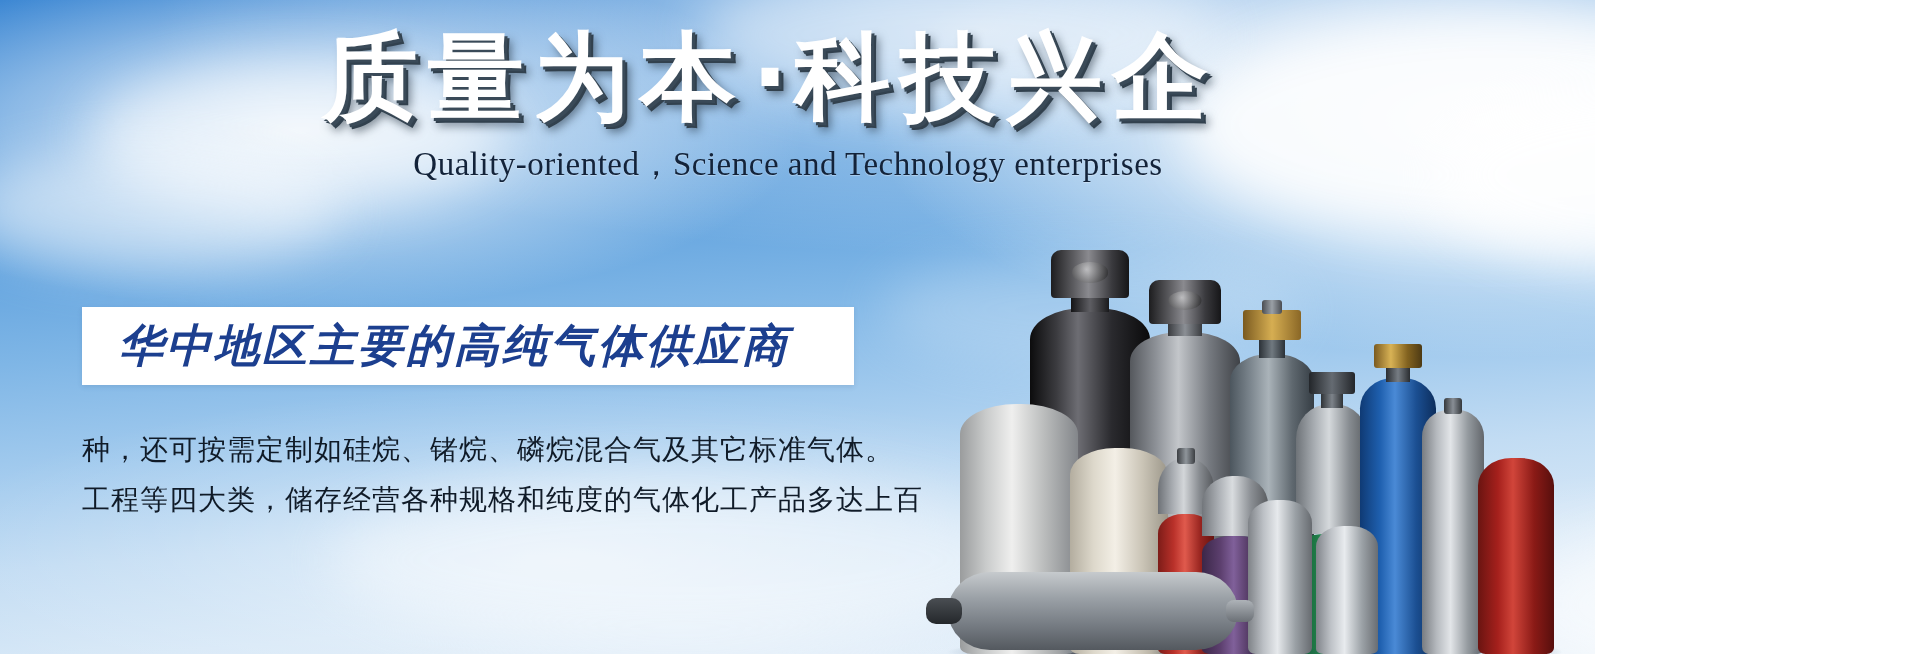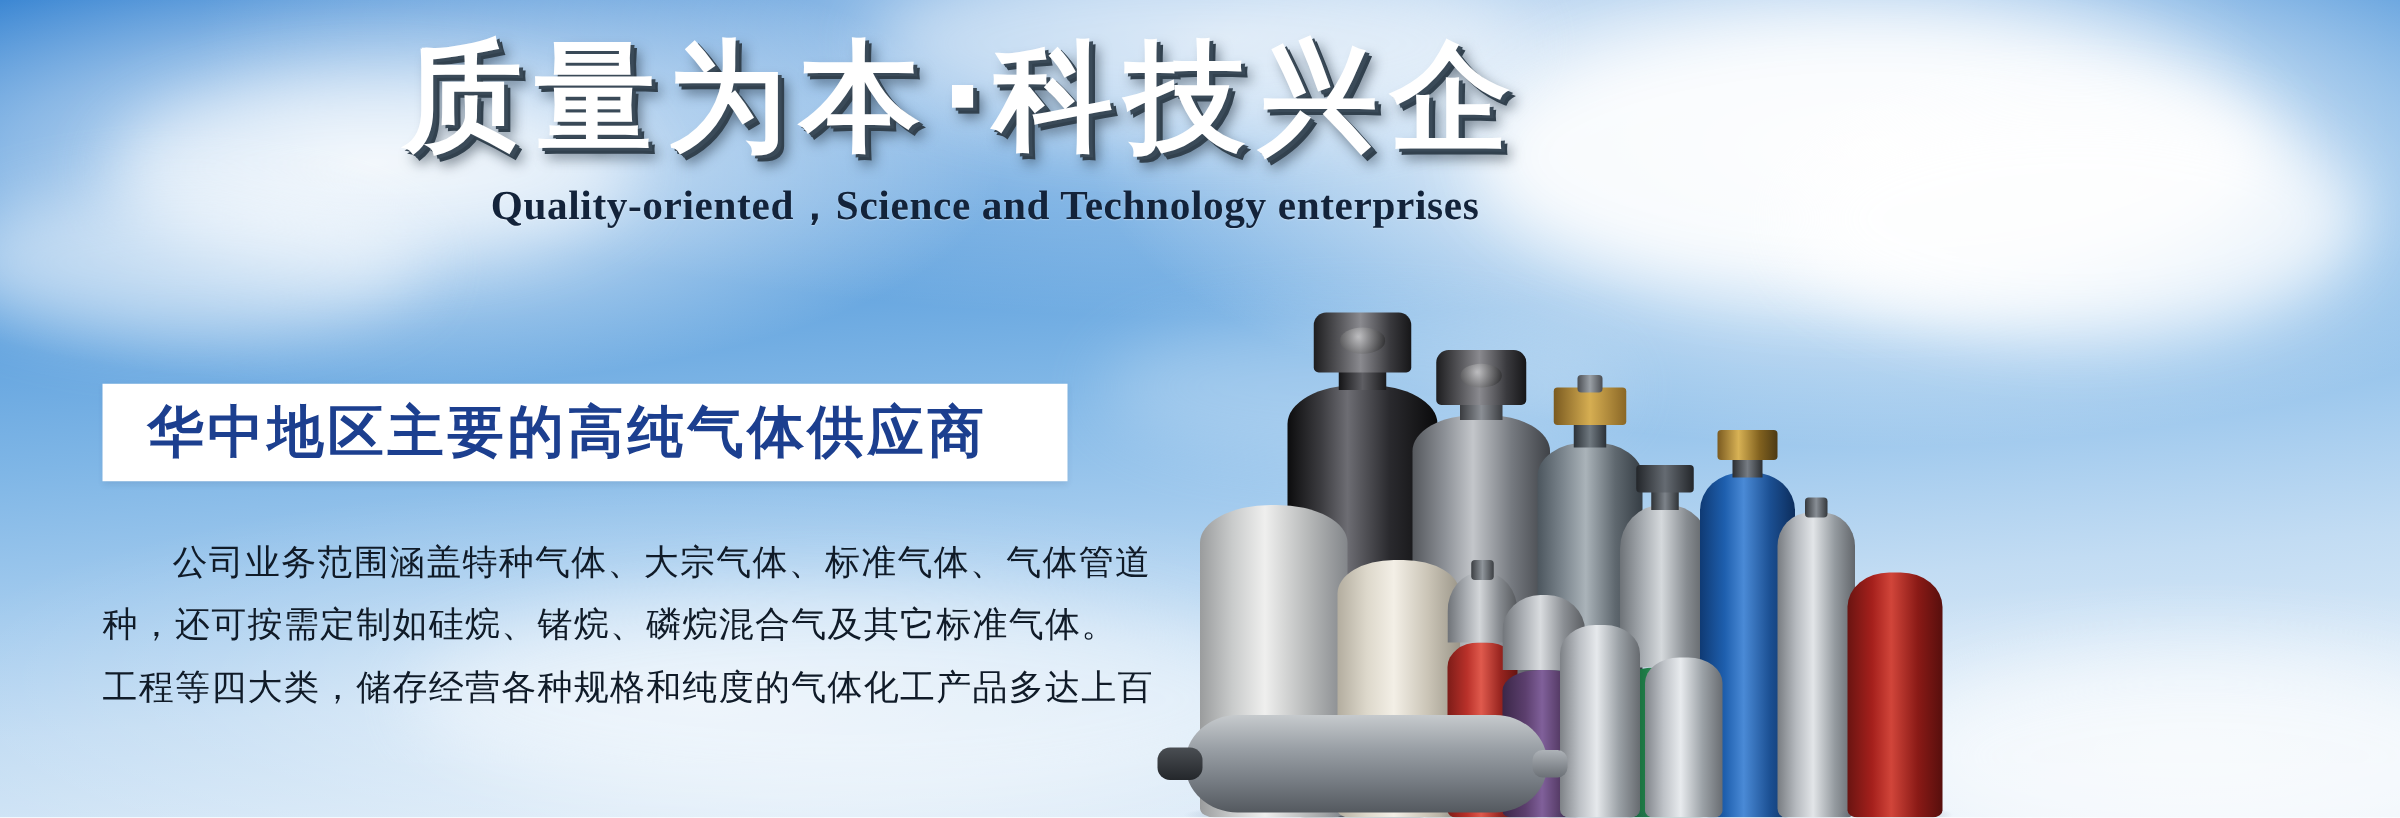--- a/index.html
+++ b/index.html
@@ -1,21 +1,21 @@
 <!DOCTYPE html>
 <html lang="zh"><head>
 <meta charset="utf-8">
 <title>Gas Company Banner</title>
 <style>
   * { margin:0; padding:0; box-sizing:border-box; }
   html,body { width:1920px; height:654px; overflow:hidden;
     font-family:"Liberation Sans", sans-serif; }
 
   #banner {
-    position:relative; width:1920px; height:654px; overflow:hidden;
+    position:relative; width:1595px; height:654px; overflow:hidden;
     background:
       radial-gradient(ellipse 900px 340px at 1500px 120px, rgba(255,255,255,0.95) 0%, rgba(255,255,255,0.55) 38%, rgba(255,255,255,0) 70%),
       radial-gradient(ellipse 700px 250px at 300px 130px, rgba(255,255,255,0.85) 0%, rgba(255,255,255,0.40) 42%, rgba(255,255,255,0) 72%),
       radial-gradient(ellipse 1100px 300px at 980px 30px, rgba(255,255,255,0.70) 0%, rgba(255,255,255,0.25) 45%, rgba(255,255,255,0) 75%),
       radial-gradient(ellipse 800px 220px at 560px 560px, rgba(255,255,255,0.55) 0%, rgba(255,255,255,0.15) 50%, rgba(255,255,255,0) 80%),
       radial-gradient(ellipse 600px 180px at 1750px 600px, rgba(255,255,255,0.60) 0%, rgba(255,255,255,0) 75%),
       linear-gradient(175deg, #2f7fd0 0%, #3f8bd6 14%, #5c9fdd 30%, #7fb6e6 46%, #a3cbee 60%, #c2dcf3 72%, #d7e8f7 84%, #e8f1fa 100%);
   }
 
   
@@ -44,36 +44,37 @@
        5px 5px 0 #32414e,
        7px 8px 10px rgba(20,35,50,.55);
     white-space:nowrap;
   }
   #headline .sep { letter-spacing:0; padding:0 6px; }
 
   #subhead {
     position:absolute; left:0; top:142px; width:1540px;
     text-align:center;
     font-family:"Liberation Serif","DejaVu Serif",serif;
-    font-weight:bold;
+    font-weight:normal;
     font-size:33px;
     letter-spacing:.5px;
     color:#13233a;
     white-space:nowrap;
     text-shadow:0 1px 1px rgba(255,255,255,.35);
     padding-left:36px;
   }
 
   
   #tagline-box {
     position:absolute; left:82px; top:307px;
     width:772px; height:78px;
     background:#ffffff;
     display:flex; align-items:center;
     box-shadow:0 2px 5px rgba(30,60,95,.12);
+    font-style:italic;
   }
   #tagline-text {
     padding-left:36px;
     font-family:"DejaVu Sans","Liberation Sans",sans-serif;
     font-weight:bold;
     font-size:45px;
     letter-spacing:3px;
     color:#1c3f8f;
     white-space:nowrap;
   }
@@ -134,21 +135,20 @@
     <span>质量为本</span><span class="sep">·</span><span>科技兴企</span>
   </div>
 
   <div id="subhead">Quality-oriented，Science and Technology enterprises</div>
 
   <div id="tagline-box">
     <span id="tagline-text">华中地区主要的高纯气体供应商</span>
   </div>
 
   <div id="paragraph">
-    <span class="ln first">公司业务范围涵盖特种气体、大宗气体、标准气体、气体管道</span>
     <span class="ln">种，还可按需定制如硅烷、锗烷、磷烷混合气及其它标准气体。</span>
     <span class="ln">工程等四大类，储存经营各种规格和纯度的气体化工产品多达上百</span>
   </div>
 
   <div id="cylinders">
 
     <div class="cyl" style="left:100px; width:120px; height:400px;">
       <div class="shadowpad" style="width:150px;"></div>
       <div class="body" style="height:346px;
         background:linear-gradient(90deg,#0c0c0d 0%,#3b3b3f 22%,#6d6d73 40%,#2a2a2e 68%,#0a0a0b 100%);"></div>

